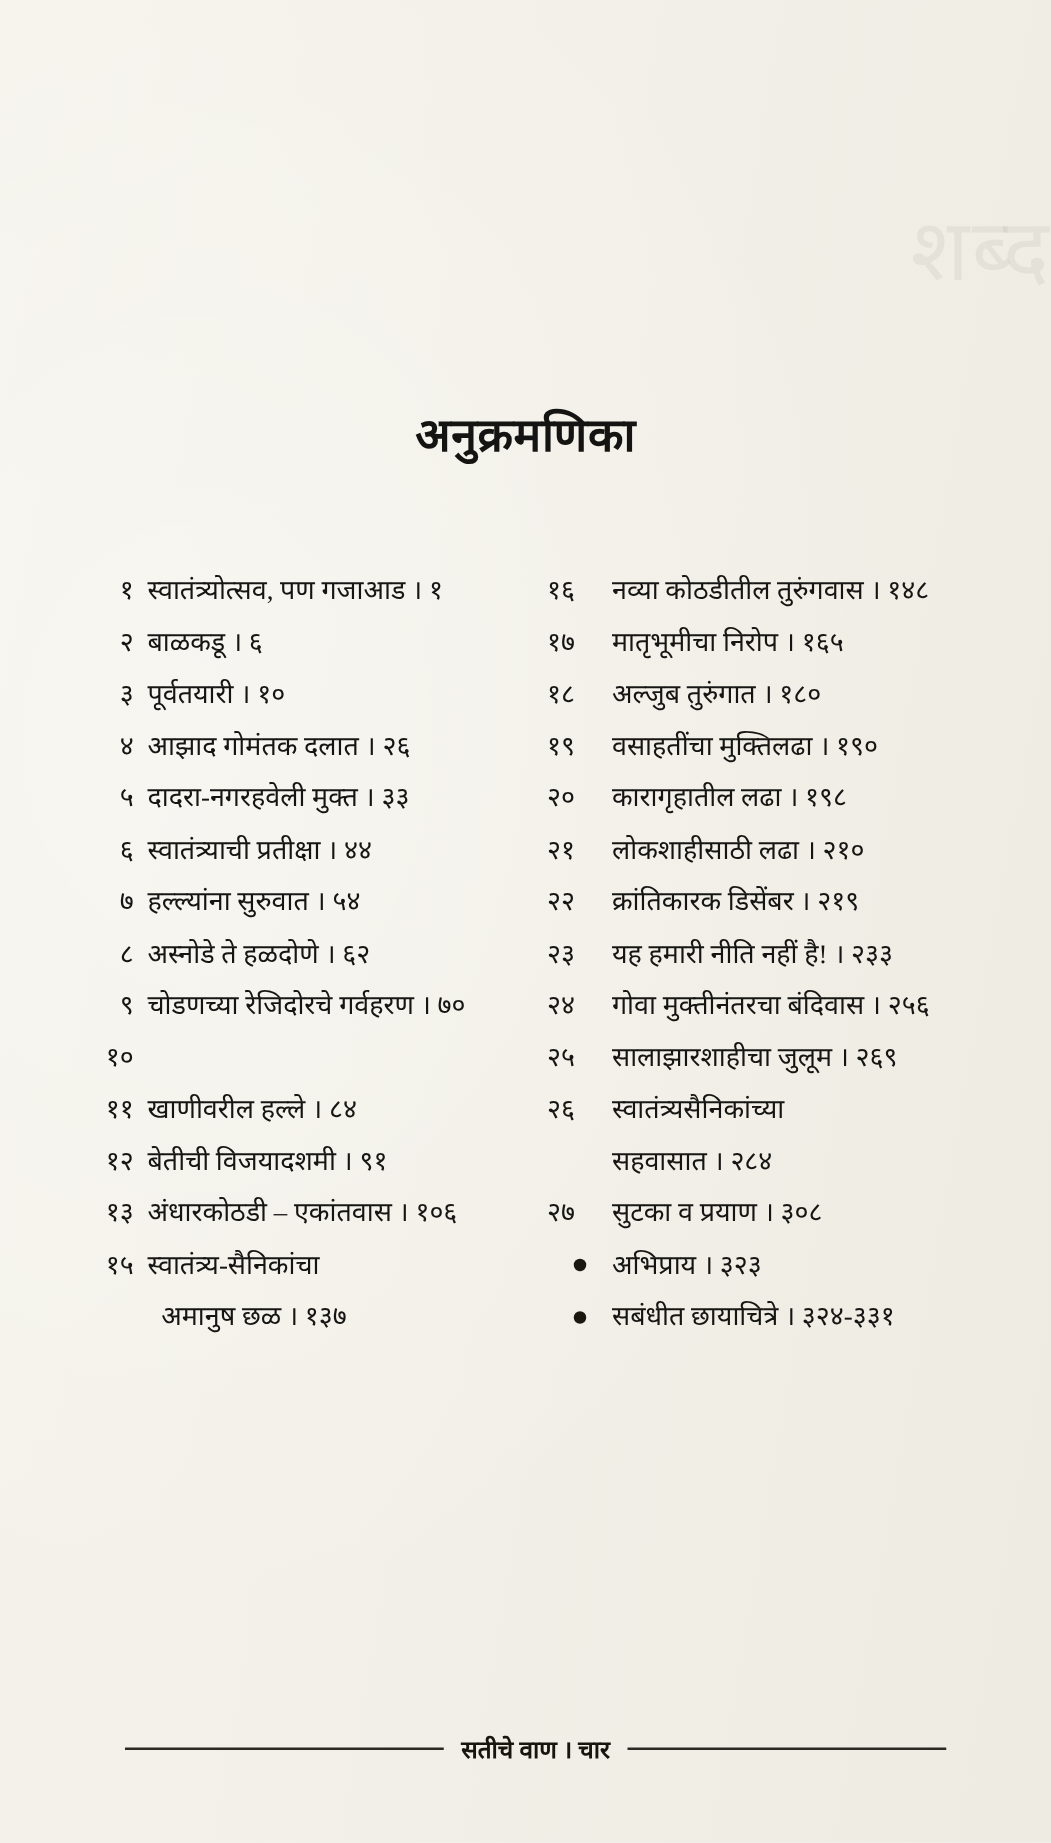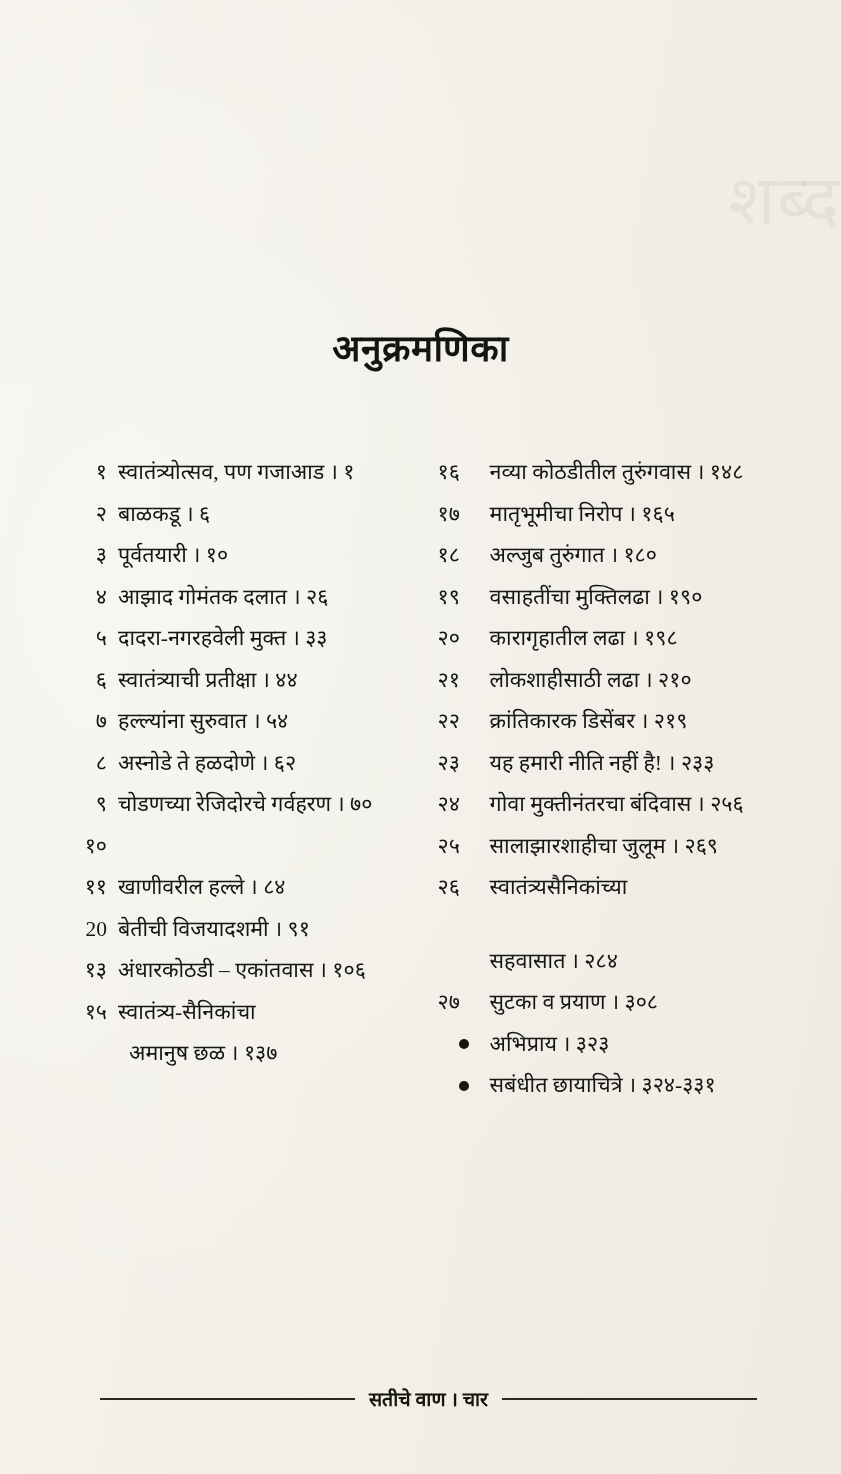--- a/index.html
+++ b/index.html
@@ -112,21 +112,20 @@
     background: #18180f;
   }
   .txt {
     flex: 1 1 auto;
   }
   .cont {
     padding-left: 55px;
   }
   .col.right .cont {
     padding-left: 52px;
-    margin-top: 32px;
   }
   .footer {
     position: absolute;
     left: 0;
     right: 0;
     bottom: 62px;
     display: flex;
     align-items: center;
     justify-content: center;
     gap: 0;
@@ -196,21 +195,21 @@
         <span class="txt">चोडणच्या रेजिदोरचे गर्वहरण । ७०</span>
       </div>
       <div class="entry">
         <span class="num">१०</span>
       </div>
       <div class="entry">
         <span class="num">११</span>
         <span class="txt">खाणीवरील हल्ले । ८४</span>
       </div>
       <div class="entry">
-        <span class="num">20</span>
+        <span class="num">१२</span>
         <span class="txt">बेतीची विजयादशमी । ९१</span>
       </div>
       <div class="entry">
         <span class="num">१३</span>
         <span class="txt">अंधारकोठडी – एकांतवास । १०६</span>
       </div>
       <div class="entry">
         <span class="num">१५</span>
         <span class="txt">स्वातंत्र्य-सैनिकांचा</span>
       </div>

